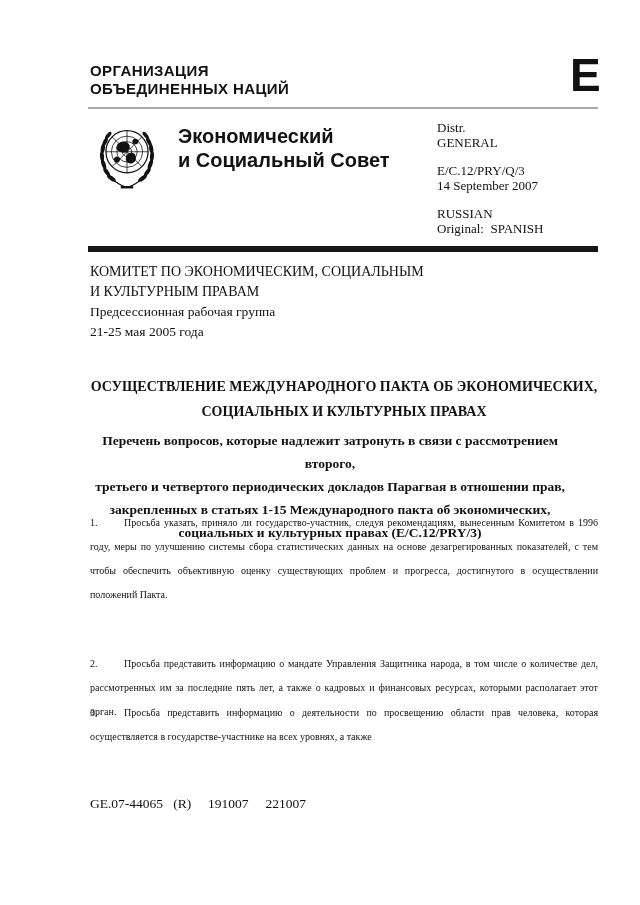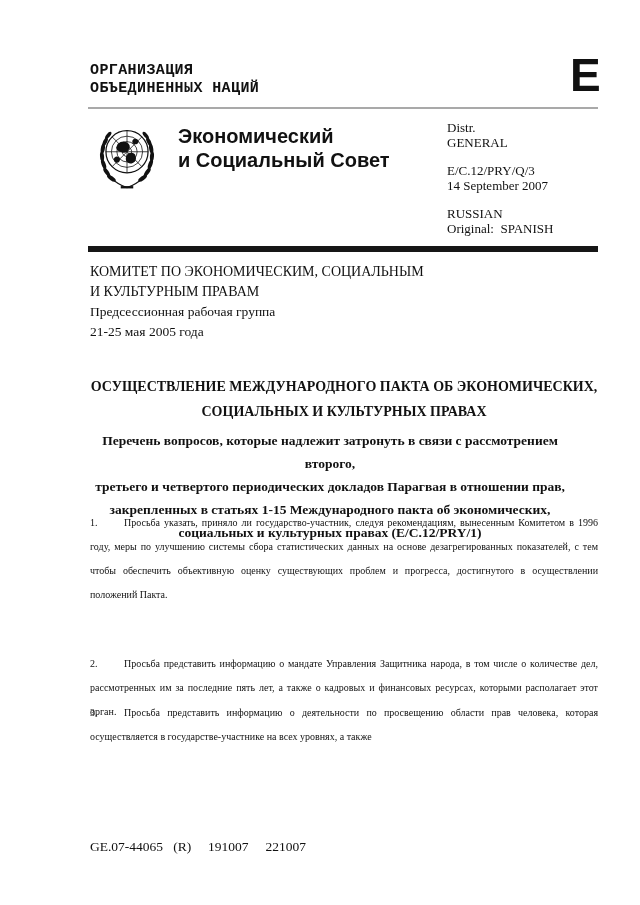--- a/index.html
+++ b/index.html
@@ -7,42 +7,42 @@
     position:relative;
     width:640px;height:905px;
     background:#ffffff;
     overflow:hidden;
     font-family:"Liberation Serif", serif;
     color:#111;
   }
   
   .org-block{
     position:absolute;left:90px;top:62px;
-    font-family:Liberation Mono, monospace;
+    font-family:Liberation Sans, sans-serif;
     font-weight:bold;font-size:15px;line-height:18px;
     letter-spacing:.4px;
   }
   .series-letter{
     position:absolute;left:570px;top:52px;
     font-family:"Liberation Sans", sans-serif;
     font-weight:bold;font-size:46px;line-height:46px;
   }
   .rule-thin{
     position:absolute;left:88px;top:107px;width:510px;height:2px;
     background:#a9a9a9;
   }
   
   .emblem{position:absolute;left:88px;top:118px;width:78px;height:80px;}
   .council{
     position:absolute;left:178px;top:124px;
     font-family:"Liberation Sans", sans-serif;
     font-weight:bold;font-size:20px;line-height:24px;
   }
   .distr-block{
-    position:absolute;left:447px;top:120px;
+    position:absolute;left:437px;top:120px;
     font-size:13px;line-height:15px;
   }
   .distr-block .grp{margin-bottom:13px;}
   .pre{white-space:pre;}
   
   .rule-thick{
     position:absolute;left:88px;top:246px;width:510px;height:6px;
     background:#161616;
   }
   
@@ -65,21 +65,21 @@
     position:absolute;left:90px;width:508px;
     font-size:10px;line-height:24px;text-align:justify;
   }
   .para .pnum{display:inline-block;min-width:34px;}
   #para-1{top:511px;}
   #para-2{top:652px;}
   #para-3{top:701px;}
   
   .footer{
     position:absolute;left:90px;top:796px;
-    font-size:13.5px;white-space:pre;margin-top:43px;
+    font-size:13.5px;white-space:pre;
   }
 </style>
 </head>
 <body>
 
 <div class="page">
 
   <div class="org-block">
     <div>ОРГАНИЗАЦИЯ</div>
     <div>ОБЪЕДИНЕННЫХ НАЦИЙ</div>
@@ -162,21 +162,21 @@
 
   <div class="doc-title">
     <div>ОСУЩЕСТВЛЕНИЕ МЕЖДУНАРОДНОГО ПАКТА ОБ ЭКОНОМИЧЕСКИХ,</div>
     <div>СОЦИАЛЬНЫХ И КУЛЬТУРНЫХ ПРАВАХ</div>
   </div>
 
   <div class="doc-subtitle">
     <div>Перечень вопросов, которые надлежит затронуть в связи с рассмотрением второго,</div>
     <div>третьего и четвертого периодических докладов Парагвая в отношении прав,</div>
     <div>закрепленных в статьях 1-15 Международного пакта об экономических,</div>
-    <div>социальных и культурных правах (E/C.12/PRY/1)</div>
+    <div>социальных и культурных правах (E/C.12/PRY/3)</div>
   </div>
 
   <div class="para" id="para-1">
     <span class="pnum">1.</span><span>Просьба указать, приняло ли государство-участник, следуя рекомендациям, вынесенным Комитетом в 1996 году, меры по улучшению системы сбора статистических данных на основе дезагрегированных показателей, с тем чтобы обеспечить объективную оценку существующих проблем и прогресса, достигнутого в осуществлении положений Пакта.</span>
   </div>
   <div class="para" id="para-2">
     <span class="pnum">2.</span><span>Просьба представить информацию о мандате Управления Защитника народа, в том числе о количестве дел, рассмотренных им за последние пять лет, а также о кадровых и финансовых ресурсах, которыми располагает этот орган.</span>
   </div>
   <div class="para" id="para-3">
     <span class="pnum">3.</span><span>Просьба представить информацию о деятельности по просвещению области прав человека, которая осуществляется в государстве-участнике на всех уровнях, а также</span>

